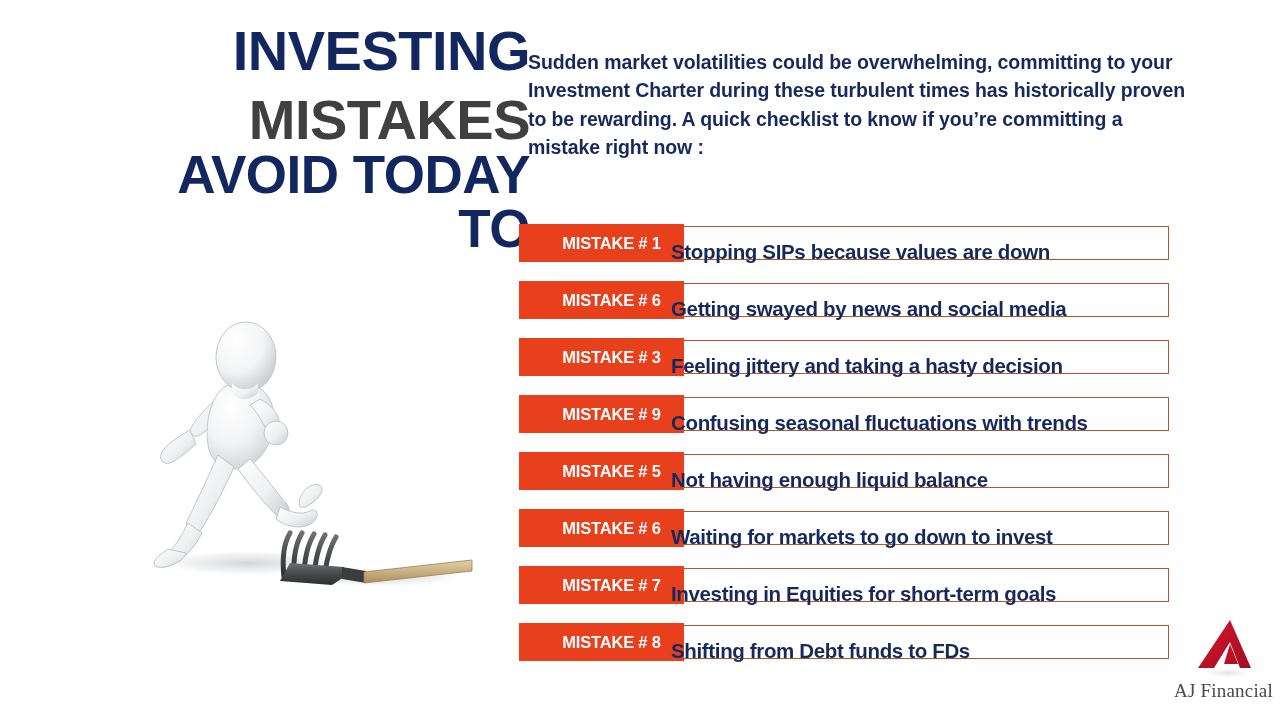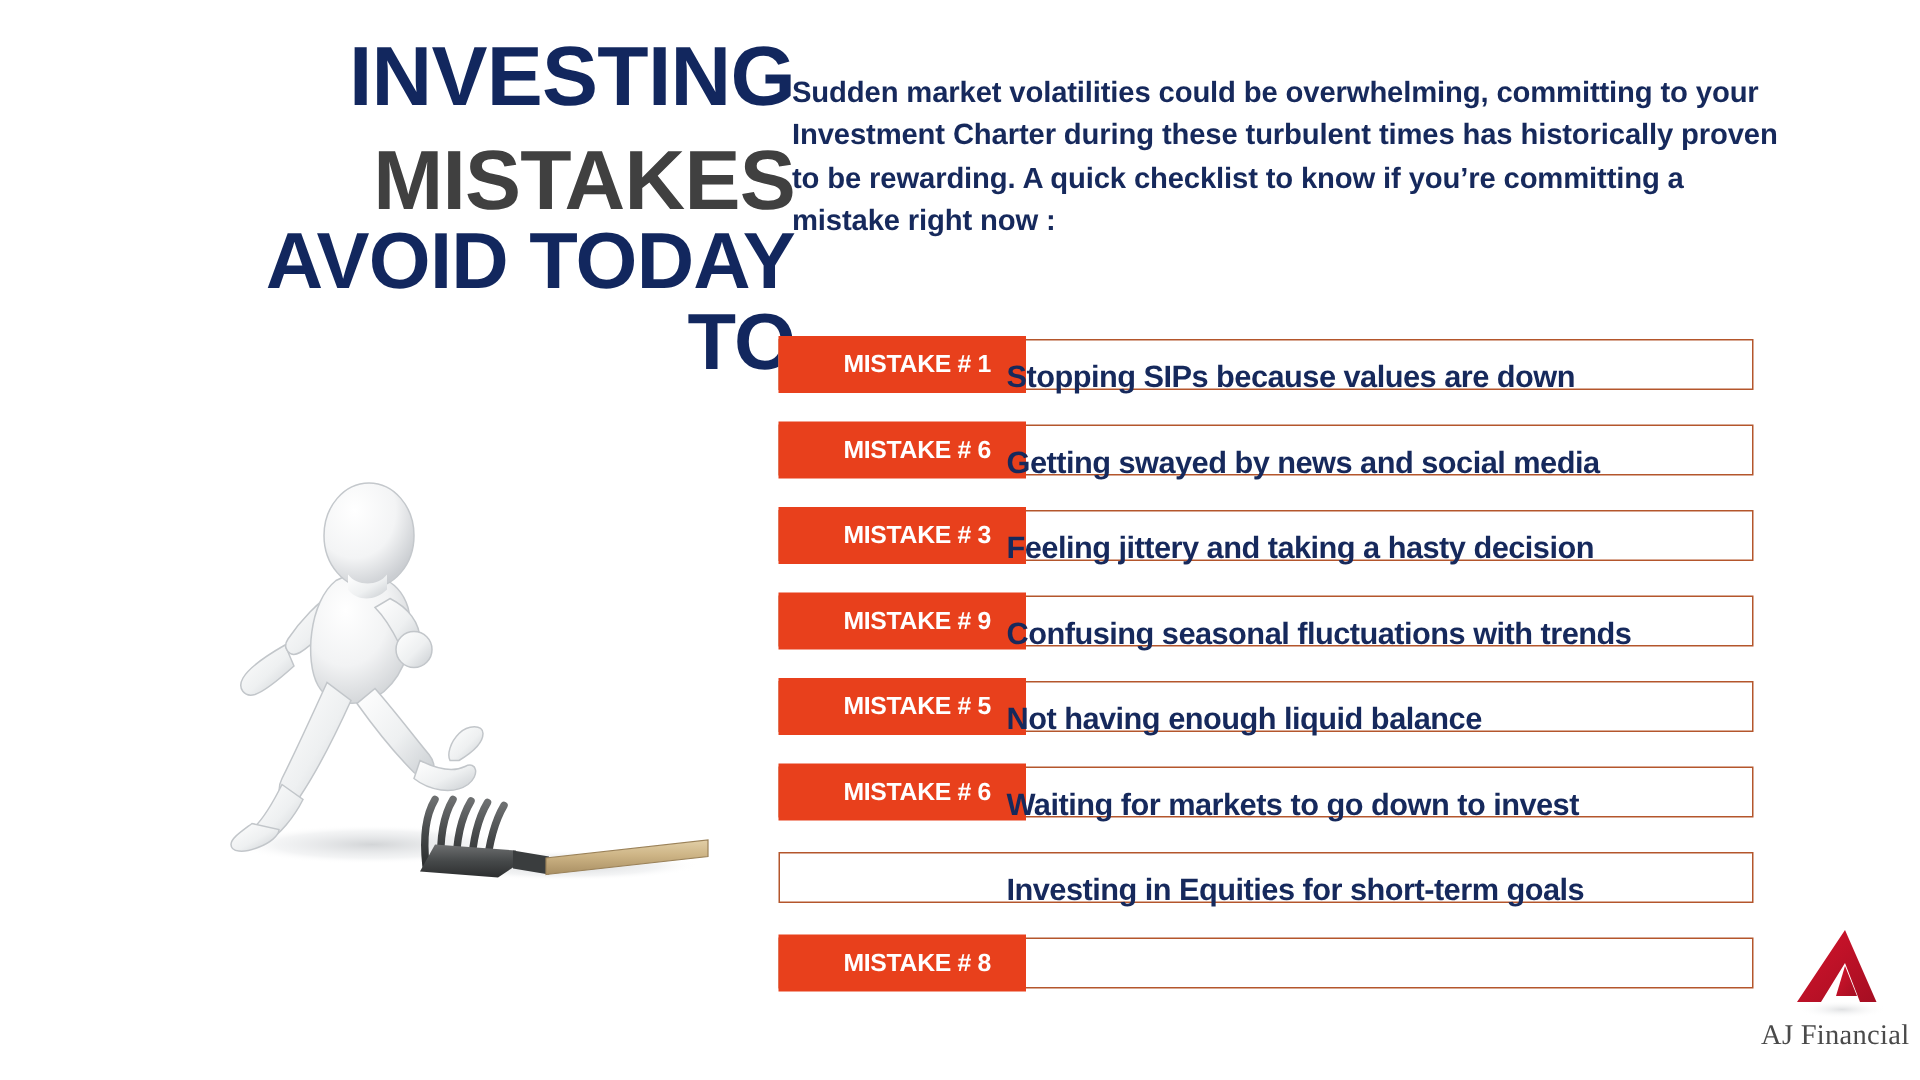--- a/index.html
+++ b/index.html
@@ -281,26 +281,28 @@
     </div>
 
     <div class="mistake-row">
       <div class="mistake-box"></div>
       <div class="mistake-badge">MISTAKE # 6</div>
       <div class="mistake-text">Waiting for markets to go down to invest</div>
     </div>
 
     <div class="mistake-row">
       <div class="mistake-box"></div>
+      <div class="mistake-badge">MISTAKE # 7</div>
       <div class="mistake-text">Investing in Equities for short-term goals</div>
     </div>
 
     <div class="mistake-row">
       <div class="mistake-box"></div>
       <div class="mistake-badge">MISTAKE # 8</div>
+      <div class="mistake-text">Shifting from Debt funds to FDs</div>
     </div>
 
   </div>
 
   <div id="logo">
     <svg id="logo-mark" width="72" height="62" viewBox="0 0 72 62" xmlns="http://www.w3.org/2000/svg">
       <defs>
         <linearGradient id="logoRed" x1="0%" y1="0%" x2="100%" y2="100%">
           <stop offset="0%" stop-color="#D4142C"></stop>
           <stop offset="100%" stop-color="#A50E22"></stop>

